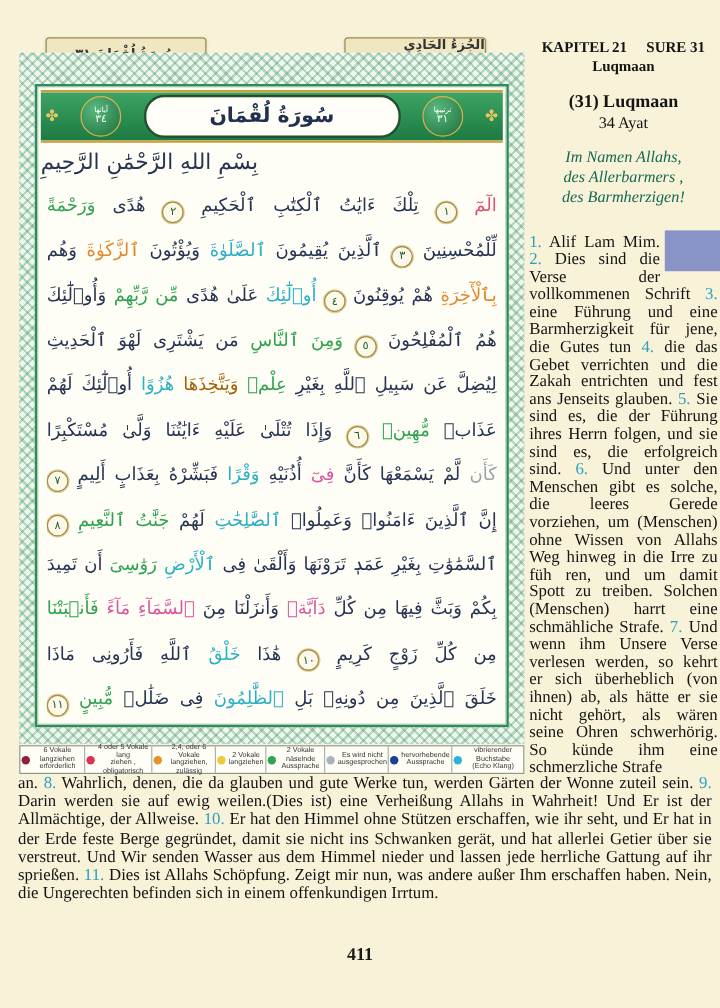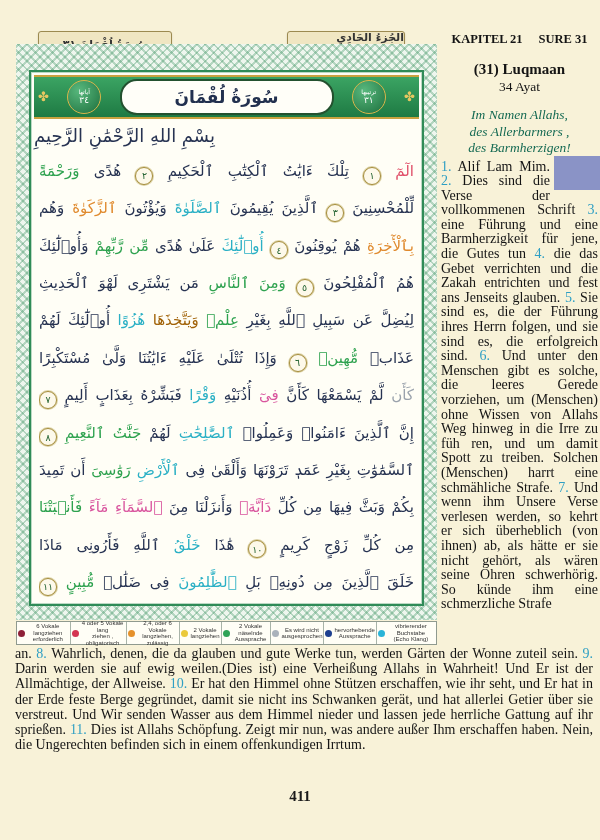--- a/index.html
+++ b/index.html
@@ -52,21 +52,21 @@
   .lg-dot{width:7px;height:7px;border-radius:50%;flex:0 0 auto;}
   .lg-txt{font-family:"Liberation Sans",sans-serif;font-size:6px;line-height:6.5px;color:#333;text-align:center;}
 
   
   .rcol{position:absolute;left:441px;top:32px;width:157px;}
   .kapline{display:flex;justify-content:center;gap:16px;font-weight:bold;font-size:12.5px;}
   .kapname{text-align:center;font-weight:bold;font-size:12.5px;margin-top:1px;}
   .stitle{text-align:center;font-weight:bold;font-size:15px;margin-top:14px;}
   .sline{text-align:center;font-size:13.5px;margin-top:1px;}
   .bismde{margin-top:12px;text-align:center;font-style:italic;font-size:13.5px;line-height:16.5px;color:#156a53;}
-  .coltext{margin-top:3px;text-align:justify;font-size:14px;line-height:14.6px;}
+  .coltext{margin-top:23px;text-align:justify;font-size:14px;line-height:14.6px;}
   .blueblock{float:right;width:46px;height:34px;margin:-4px -2px 2px 4px;}
   .vnum{font-weight:normal;}
 
   
   .bottomtext{position:absolute;left:15px;top:646px;width:578px;text-align:justify;
               font-size:14px;line-height:15.2px;}
   .pagenum{position:absolute;left:0;top:788px;width:600px;text-align:center;
            font-weight:bold;font-size:15px;color:#1a1a1a;}
 </style>
 </head>
@@ -173,20 +173,21 @@
           <div>(Echo Klang)</div>
         </span>
       </div>
     </div>
 
   <div class="rcol">
     <div class="kapline">
       <span>KAPITEL 21</span>
       <span>SURE 31</span>
     </div>
+    <div class="kapname">Luqmaan</div>
     <div class="stitle">(31) Luqmaan</div>
     <div class="sline">34 Ayat</div>
     <div class="bismde" style="color: rgb(21, 106, 83);">
       <div>Im Namen Allahs,</div>
       <div>des Allerbarmers ,</div>
       <div>des Barmherzigen!</div>
     </div>
     <div class="coltext">
       <div class="blueblock" style="background: rgb(138, 147, 198);"></div>
     <span class="vnum" style="color: rgb(46, 159, 196);">1.</span> Alif Lam Mim. <span class="vnum" style="color: rgb(46, 159, 196);">2.</span> Dies sind die Verse der vollkommenen Schrift <span class="vnum" style="color: rgb(46, 159, 196);">3.</span> eine Führung und eine Barmherzigkeit für jene, die Gutes tun <span class="vnum" style="color: rgb(46, 159, 196);">4.</span> die das Gebet verrichten und die Zakah entrichten und fest ans Jenseits glauben. <span class="vnum" style="color: rgb(46, 159, 196);">5.</span> Sie sind es, die der Führung ihres Herrn folgen, und sie sind es, die erfolgreich sind. <span class="vnum" style="color: rgb(46, 159, 196);">6.</span> Und unter den Menschen gibt es solche, die leeres Gerede vorziehen, um (Menschen) ohne Wissen von Allahs Weg hinweg in die Irre zu füh ren, und um damit Spott zu treiben. Solchen (Menschen) harrt eine schmähliche Strafe. <span class="vnum" style="color: rgb(46, 159, 196);">7.</span> Und wenn ihm Unsere Verse verlesen werden, so kehrt er sich überheblich (von ihnen) ab, als hätte er sie nicht gehört, als wären seine Ohren schwerhörig. So künde ihm eine schmerzliche Strafe</div>

